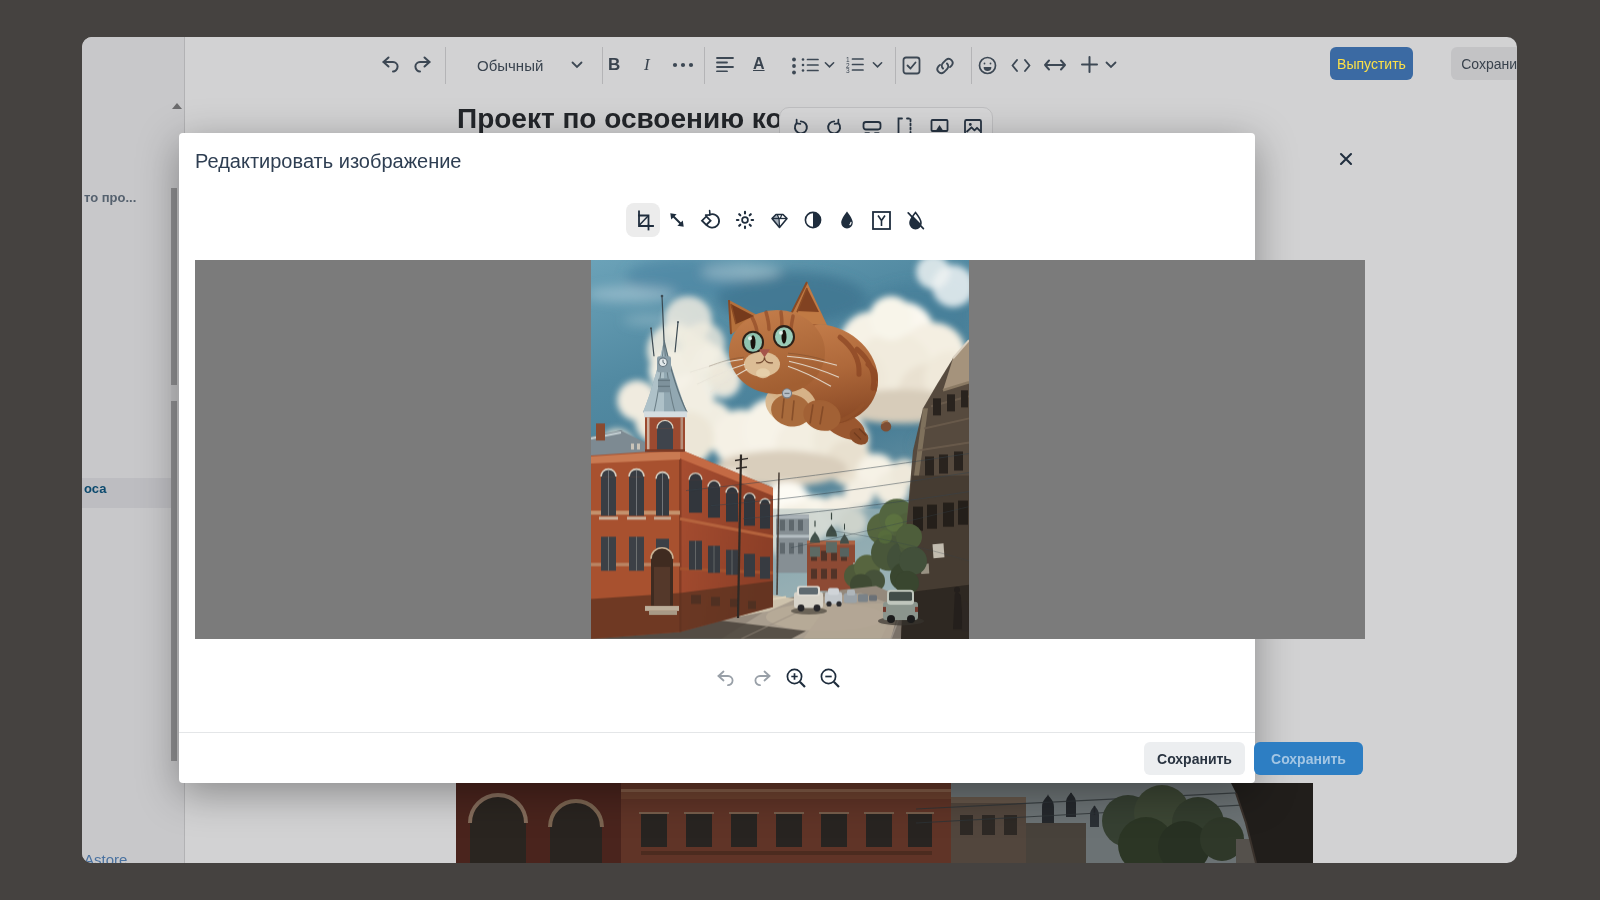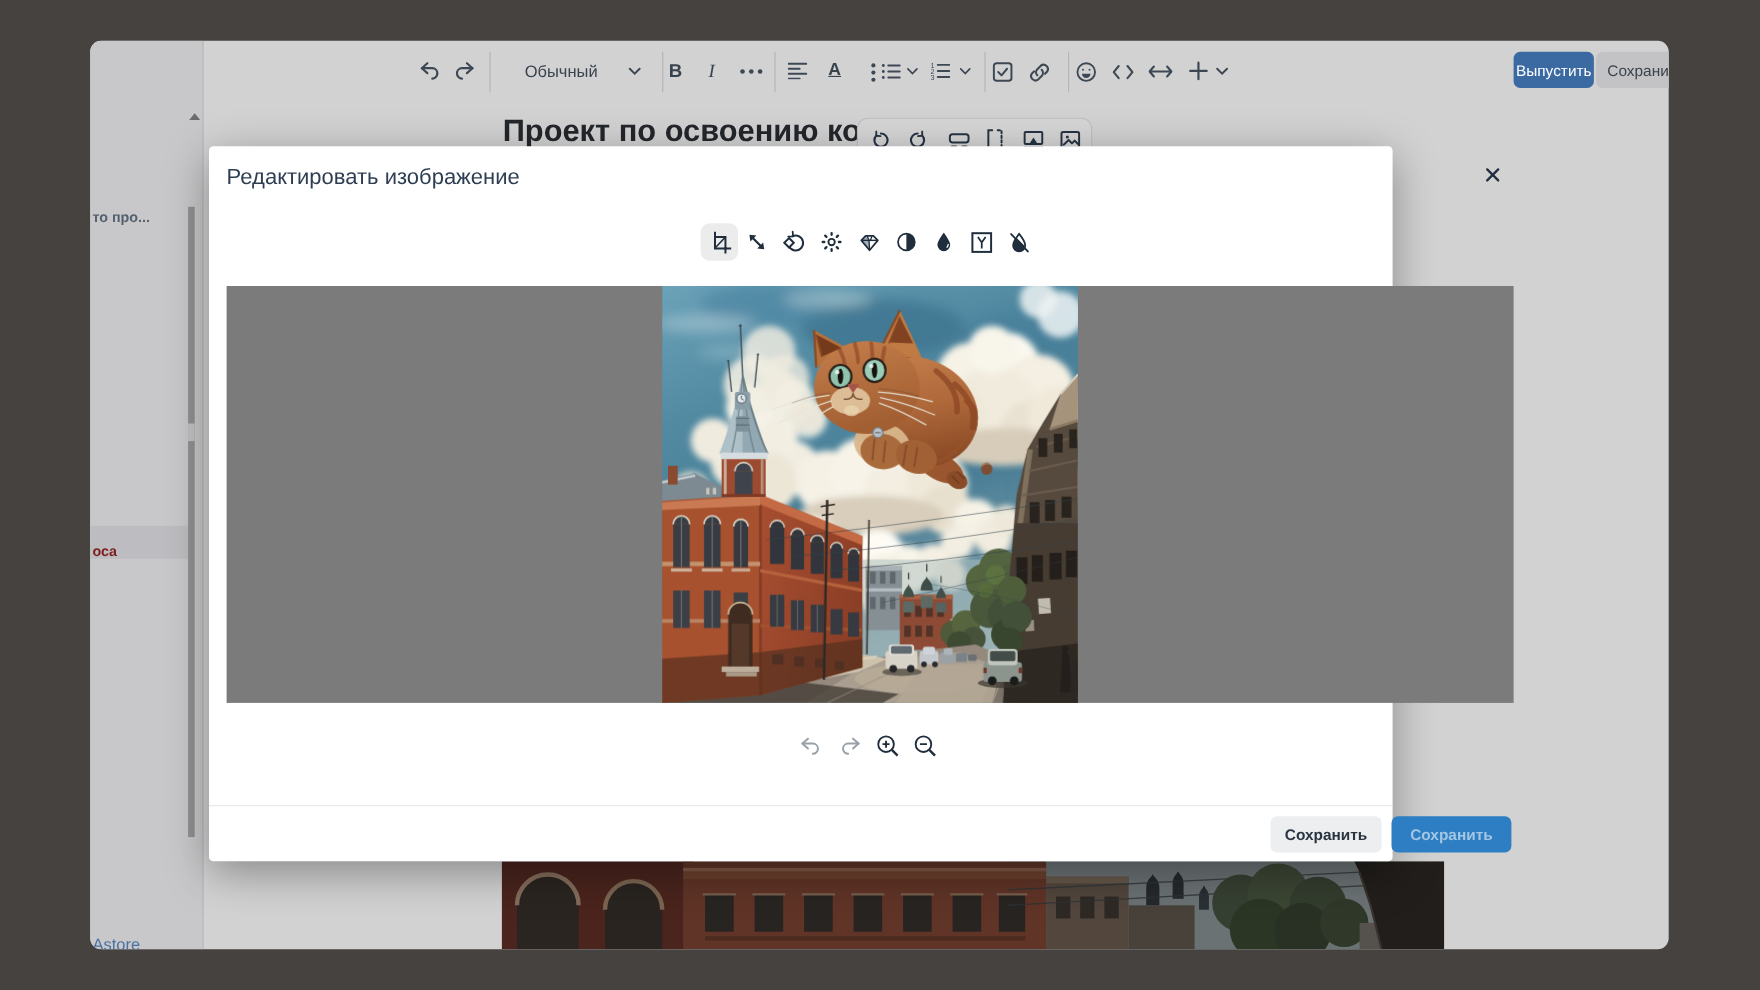--- a/index.html
+++ b/index.html
@@ -25,21 +25,21 @@
              display:flex; align-items:center; justify-content:center; }
   
   .doctitle { position:absolute; left:375px; top:66px; font-size:28px; font-weight:700; color:#23262a;
               white-space:nowrap; width:330px; overflow:hidden; }
   
   .floatbar { position:absolute; left:697px; top:70px; width:214px; height:76px; background:#d6d6d7;
               border:1px solid #bfbfc1; border-radius:10px; }
   
   .docimg { position:absolute; left:374px; top:746px; width:857px; height:80px; overflow:hidden; }
   
-  .modal { position:absolute; left:190px; top:133px; width:1076px; height:650px; background:#ffffff;
+  .modal { position:absolute; left:179px; top:133px; width:1076px; height:650px; background:#ffffff;
            border-radius:4px; box-shadow:0 10px 40px rgba(0,0,0,0.35); }
   .mtitle { position:absolute; left:16px; top:17px; font-size:20px; color:#2e3e52; }
   .mclose { position:absolute; left:1155px; top:14px; width:24px; height:24px; }
   .iconrow { position:absolute; left:0; top:70px; width:100%; height:34px; }
   .islot { position:absolute; top:0; width:34px; height:34px; display:flex; align-items:center; justify-content:center; border-radius:8px; }
   .islot.active { background:#ececec; }
   .preview { position:absolute; left:16px; top:127px; width:1170px; height:379px; background:#7b7b7b; }
   .scene { position:absolute; left:396px; top:0; width:378px; height:379px; }
   .ctrlrow { position:absolute; left:0; width:100%; }
   .mdivider { position:absolute; left:0; top:599px; width:100%; height:1px; background:#e4e6e8; }
@@ -449,21 +449,21 @@
           <path d="M291 163 a5.5 5.5 0 0 1 6 -2" stroke="#a87a52" stroke-width="1.8" fill="none"></path>
         </g>
       </g>
     </defs>
   </svg>
   <div class="win">
 
     <div class="sidebar"></div>
     <div class="sb-sel"></div>
     <div class="sb-item" style="left:2px; top:153px;">то про...</div>
-    <div class="sb-item" style="left:2px; top:456px; color:#7f1d1d;">оса</div>
+    <div class="sb-item" style="left:2px; top:444px; color:#0c4a6e;">оса</div>
     <div class="sb-item" style="left:2px; top:814px; color:#4a72a0; font-size:15px; font-weight:400;">Astore</div>
     <div class="sb-scroll"></div>
     <div class="abs" style="left:89px; top:348px; width:6px; height:16px; background:#c2c2c4;"></div>
     <div class="sidebar-div"></div>
     <div class="uparrow"></div>
 
     <div id="toolbar" style="position:absolute; left:0; top:0; width:100%; height:56px; color:#3d4854;">
       <div class="icon" style="left:298px; top:17px;">
         <svg width="22" height="22" viewBox="0 0 22 22" fill="none" stroke="#3d4854" stroke-width="2" stroke-linecap="round" stroke-linejoin="round">
           <path d="M8.5 3.5 L3.5 8 L8.5 12.5"></path>
@@ -570,21 +570,21 @@
           <path d="M9.5 2 V17 M2 9.5 H17"></path>
         </svg>
       </div>
       <div class="icon" style="left:1023px; top:24px;">
         <svg width="12" height="8" viewBox="0 0 12 8" fill="none" stroke="#3d4854" stroke-width="1.8" stroke-linecap="round">
           <path d="M1.5 1.5 L6 6 L10.5 1.5"></path>
         </svg>
       </div>
     </div>
 
-    <div class="btn-top" style="left:1294px; width:73px; background:#3b6aa3; color:#ffffff;">Выпустить</div>
+    <div class="btn-top" style="left:1248px; width:83px; background:#3b6aa3; color:#fde047;">Выпустить</div>
     <div class="btn-top" style="left:1369px; width:90px; background:#c3c3c5; color:#39424d;">Сохранить</div>
 
     <div class="doctitle">Проект по освоению космоса</div>
 
     <div class="floatbar" id="floatbar">
       <div class="icon" style="left:11px; top:10px;">
         <svg width="19" height="18" viewBox="0 0 19 18" fill="none" stroke="#273443" stroke-width="1.9">
           <path d="M5.6 5.2 A6 6 0 1 0 9.8 3.4" stroke-linecap="round"></path>
           <path d="M5.7 5.4 L5.6 1.6 M5.7 5.4 L9.4 5.8" stroke-width="1.7" stroke-linecap="round"></path>
         </svg>

